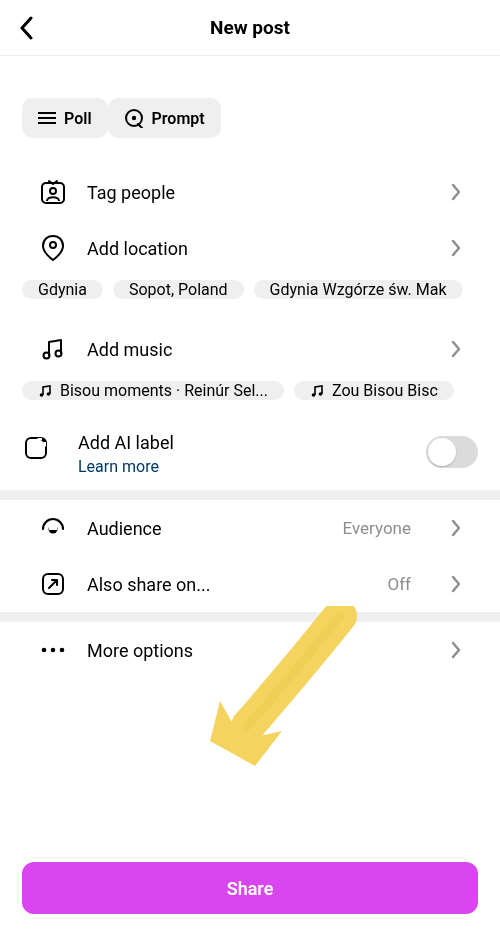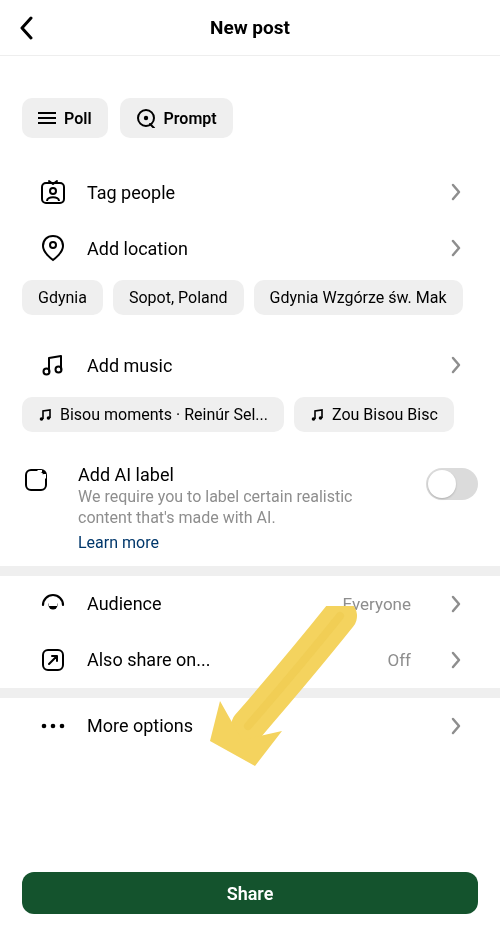--- a/index.html
+++ b/index.html
@@ -33,21 +33,20 @@
     }
     .title {
       font-size: 19px;
       font-weight: 700;
     }
     .content {
       padding-top: 42px;
     }
     .chip-row {
       display: flex;
-      gap: 12px;
       padding: 0 22px 26px 22px;
     }
     .chip {
       background: #efefef;
       border-radius: 10px;
       padding: 10px 16px;
       display: flex;
       align-items: center;
       gap: 8px;
       font-size: 16px;
@@ -84,21 +83,21 @@
     .suggest-row {
       display: flex;
       gap: 10px;
       padding: 4px 22px 22px 22px;
       overflow: hidden;
       white-space: nowrap;
     }
     .suggest {
       background: #efefef;
       border-radius: 10px;
-      padding: 8px 16px;
+      padding: 0 16px;
       font-size: 16px;
       display: inline-flex;
       align-items: center;
       gap: 8px;
       flex-shrink: 0;
     }
     .ai-item {
       display: flex;
       padding: 10px 22px 14px 22px;
       gap: 28px;
@@ -142,24 +141,24 @@
     }
     .sep {
       height: 10px;
       background: #efefef;
     }
     .share-btn {
       position: absolute;
       bottom: 20px;
       left: 22px;
       right: 22px;
-      background: #14532d;
+      background: #d946ef;
       color: #fff;
       border-radius: 12px;
-      height: 42px;
+      height: 52px;
       display: flex;
       align-items: center;
       justify-content: center;
       font-size: 18px;
       font-weight: 600;
     }
     .arrow-annotation {
       position: absolute;
       left: 200px;
       top: 606px;
@@ -276,21 +275,20 @@
     <div class="list-icon" style="margin-top:2px;">
       <svg width="26" height="26" viewBox="0 0 26 26">
         <rect x="3" y="3" width="20" height="20" rx="5" stroke="#000" stroke-width="2" fill="none"></rect>
         <path d="M17 3 L17 7 M23 9 L19 9" stroke="#fff" stroke-width="5"></path>
         <path d="M20 3 L20 6 M23 6 L20 6" stroke="#000" stroke-width="2" fill="none"></path>
         <path d="M20 3 L20.5 5 L22.5 5.5 L20.5 6 L20 8 L19.5 6 L17.5 5.5 L19.5 5 Z" fill="#000"></path>
       </svg>
     </div>
     <div class="ai-text">
       <div class="ai-title">Add AI label</div>
-      <div class="ai-desc">We require you to label certain realistic content that's made with AI.</div>
       <div class="ai-link">Learn more</div>
     </div>
     <div class="toggle">
       <div class="toggle-knob"></div>
     </div>
   </div>
 
   <div class="sep"></div>
 
   <div class="list-item">

